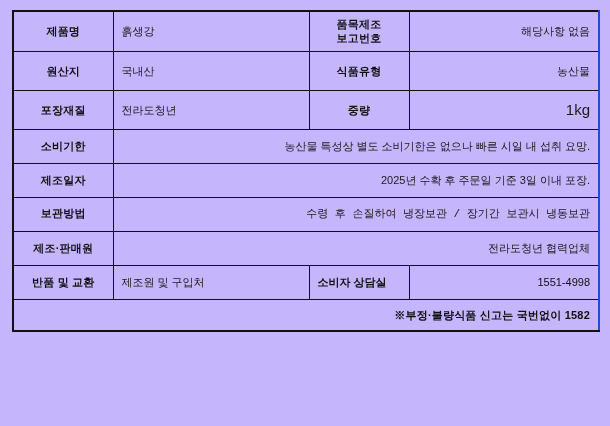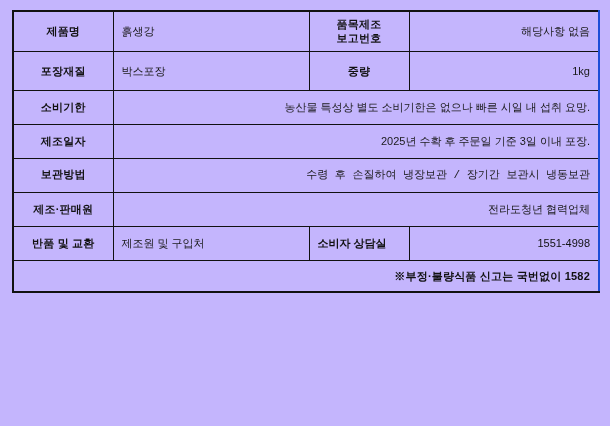--- a/index.html
+++ b/index.html
@@ -51,21 +51,21 @@
   .hdr.two-line {
     line-height: 1.25;
     font-family: Liberation Serif, serif;
   }
   .val {
     text-align: left;
     font-size: 10.5px;
     color: #1a1a1a;
   }
   .val.mid {
-    font-size: 11px;
+    font-size: 15px;
   }
   .footer-cell {
     text-align: center;
     font-weight: bold;
     font-size: 14px;
     padding: 7px 0;
     letter-spacing: 0.2px;
   }
   .r1 td { height: 39px; }
   .r2 td { height: 38px; }
@@ -102,23 +102,29 @@
     <tbody>
       <tr class="r1">
         <td class="hdr">제품명</td>
         <td class="val">흙생강</td>
         <td class="hdr two-line">
           <div>품목제조</div>
           <div>보고번호</div>
         </td>
         <td class="val">해당사항 없음</td>
       </tr>
+      <tr class="r2">
+        <td class="hdr">원산지</td>
+        <td class="val">국내산</td>
+        <td class="hdr">식품유형</td>
+        <td class="val">농산물</td>
+      </tr>
       <tr class="r3">
         <td class="hdr">포장재질</td>
-        <td class="val">박스포장</td>
+        <td class="val">전라도청년</td>
         <td class="hdr">중량</td>
         <td class="val mid">1kg</td>
       </tr>
       <tr class="r5">
         <td class="hdr">소비기한</td>
         <td class="val" colspan="3">농산물 특성상 별도 소비기한은 없으나 빠른 시일 내 섭취 요망.</td>
       </tr>
       <tr class="r6">
         <td class="hdr">제조일자</td>
         <td class="val" colspan="3">2025년 수확 후 주문일 기준 3일 이내 포장.</td>

